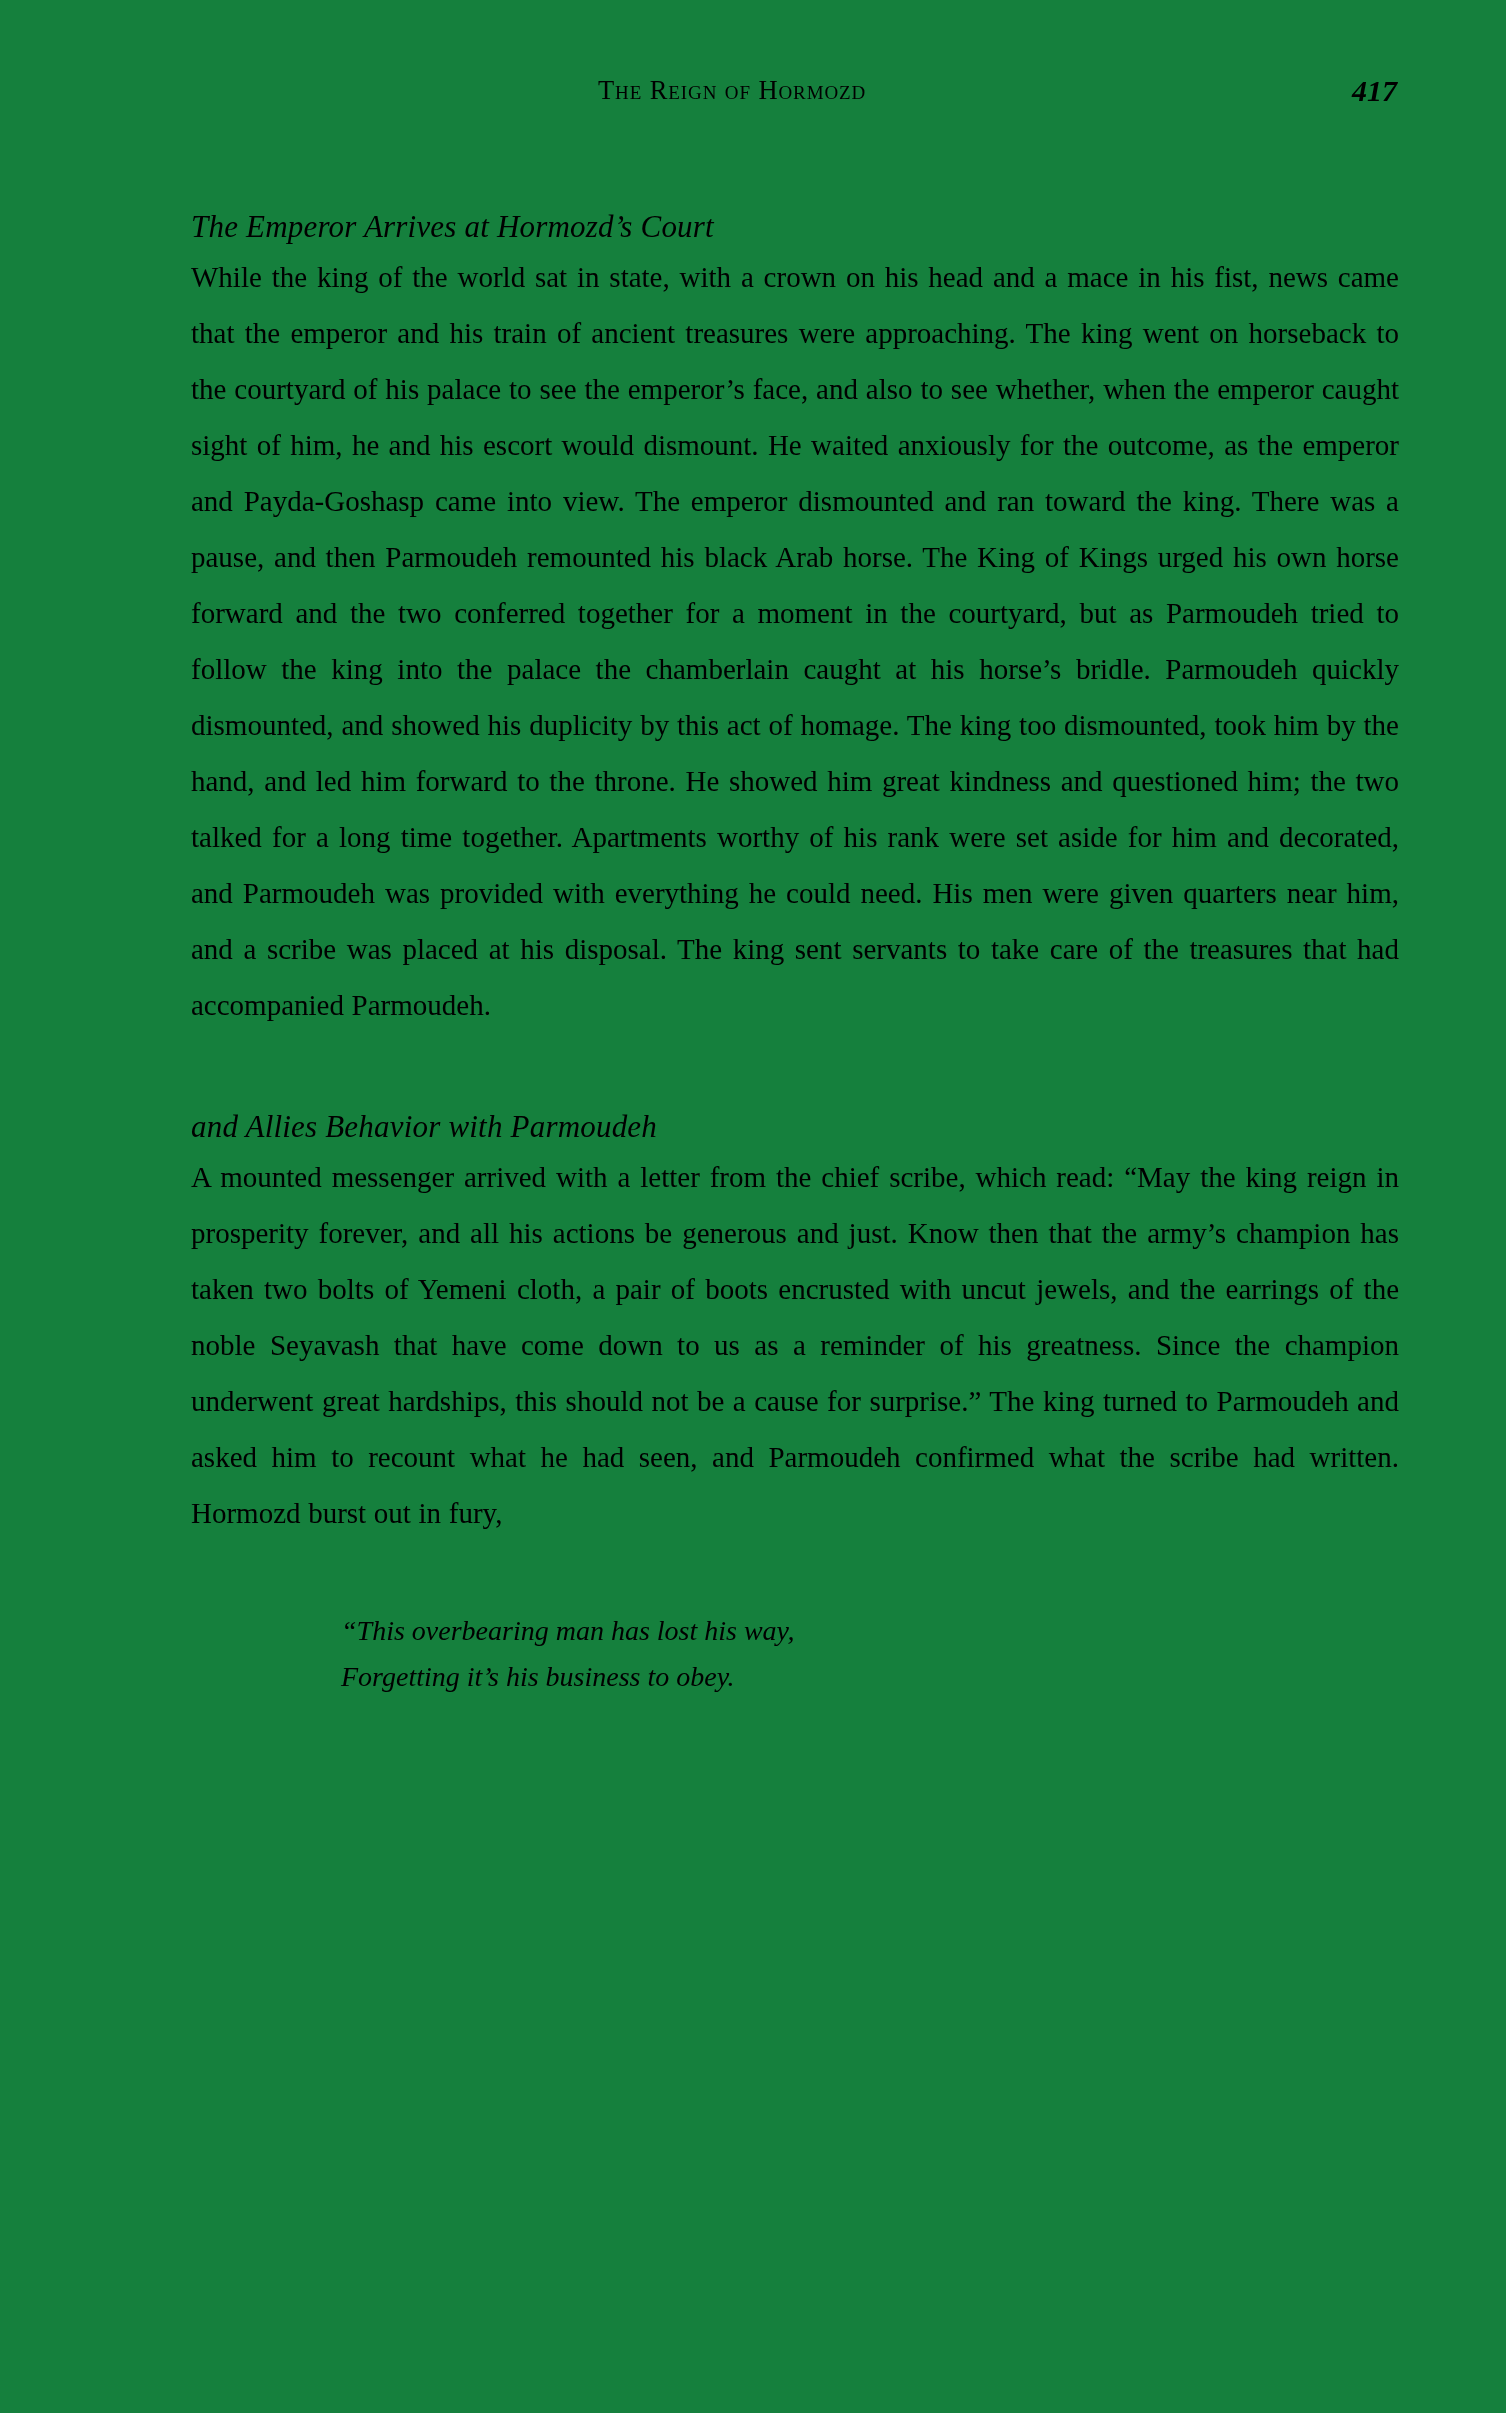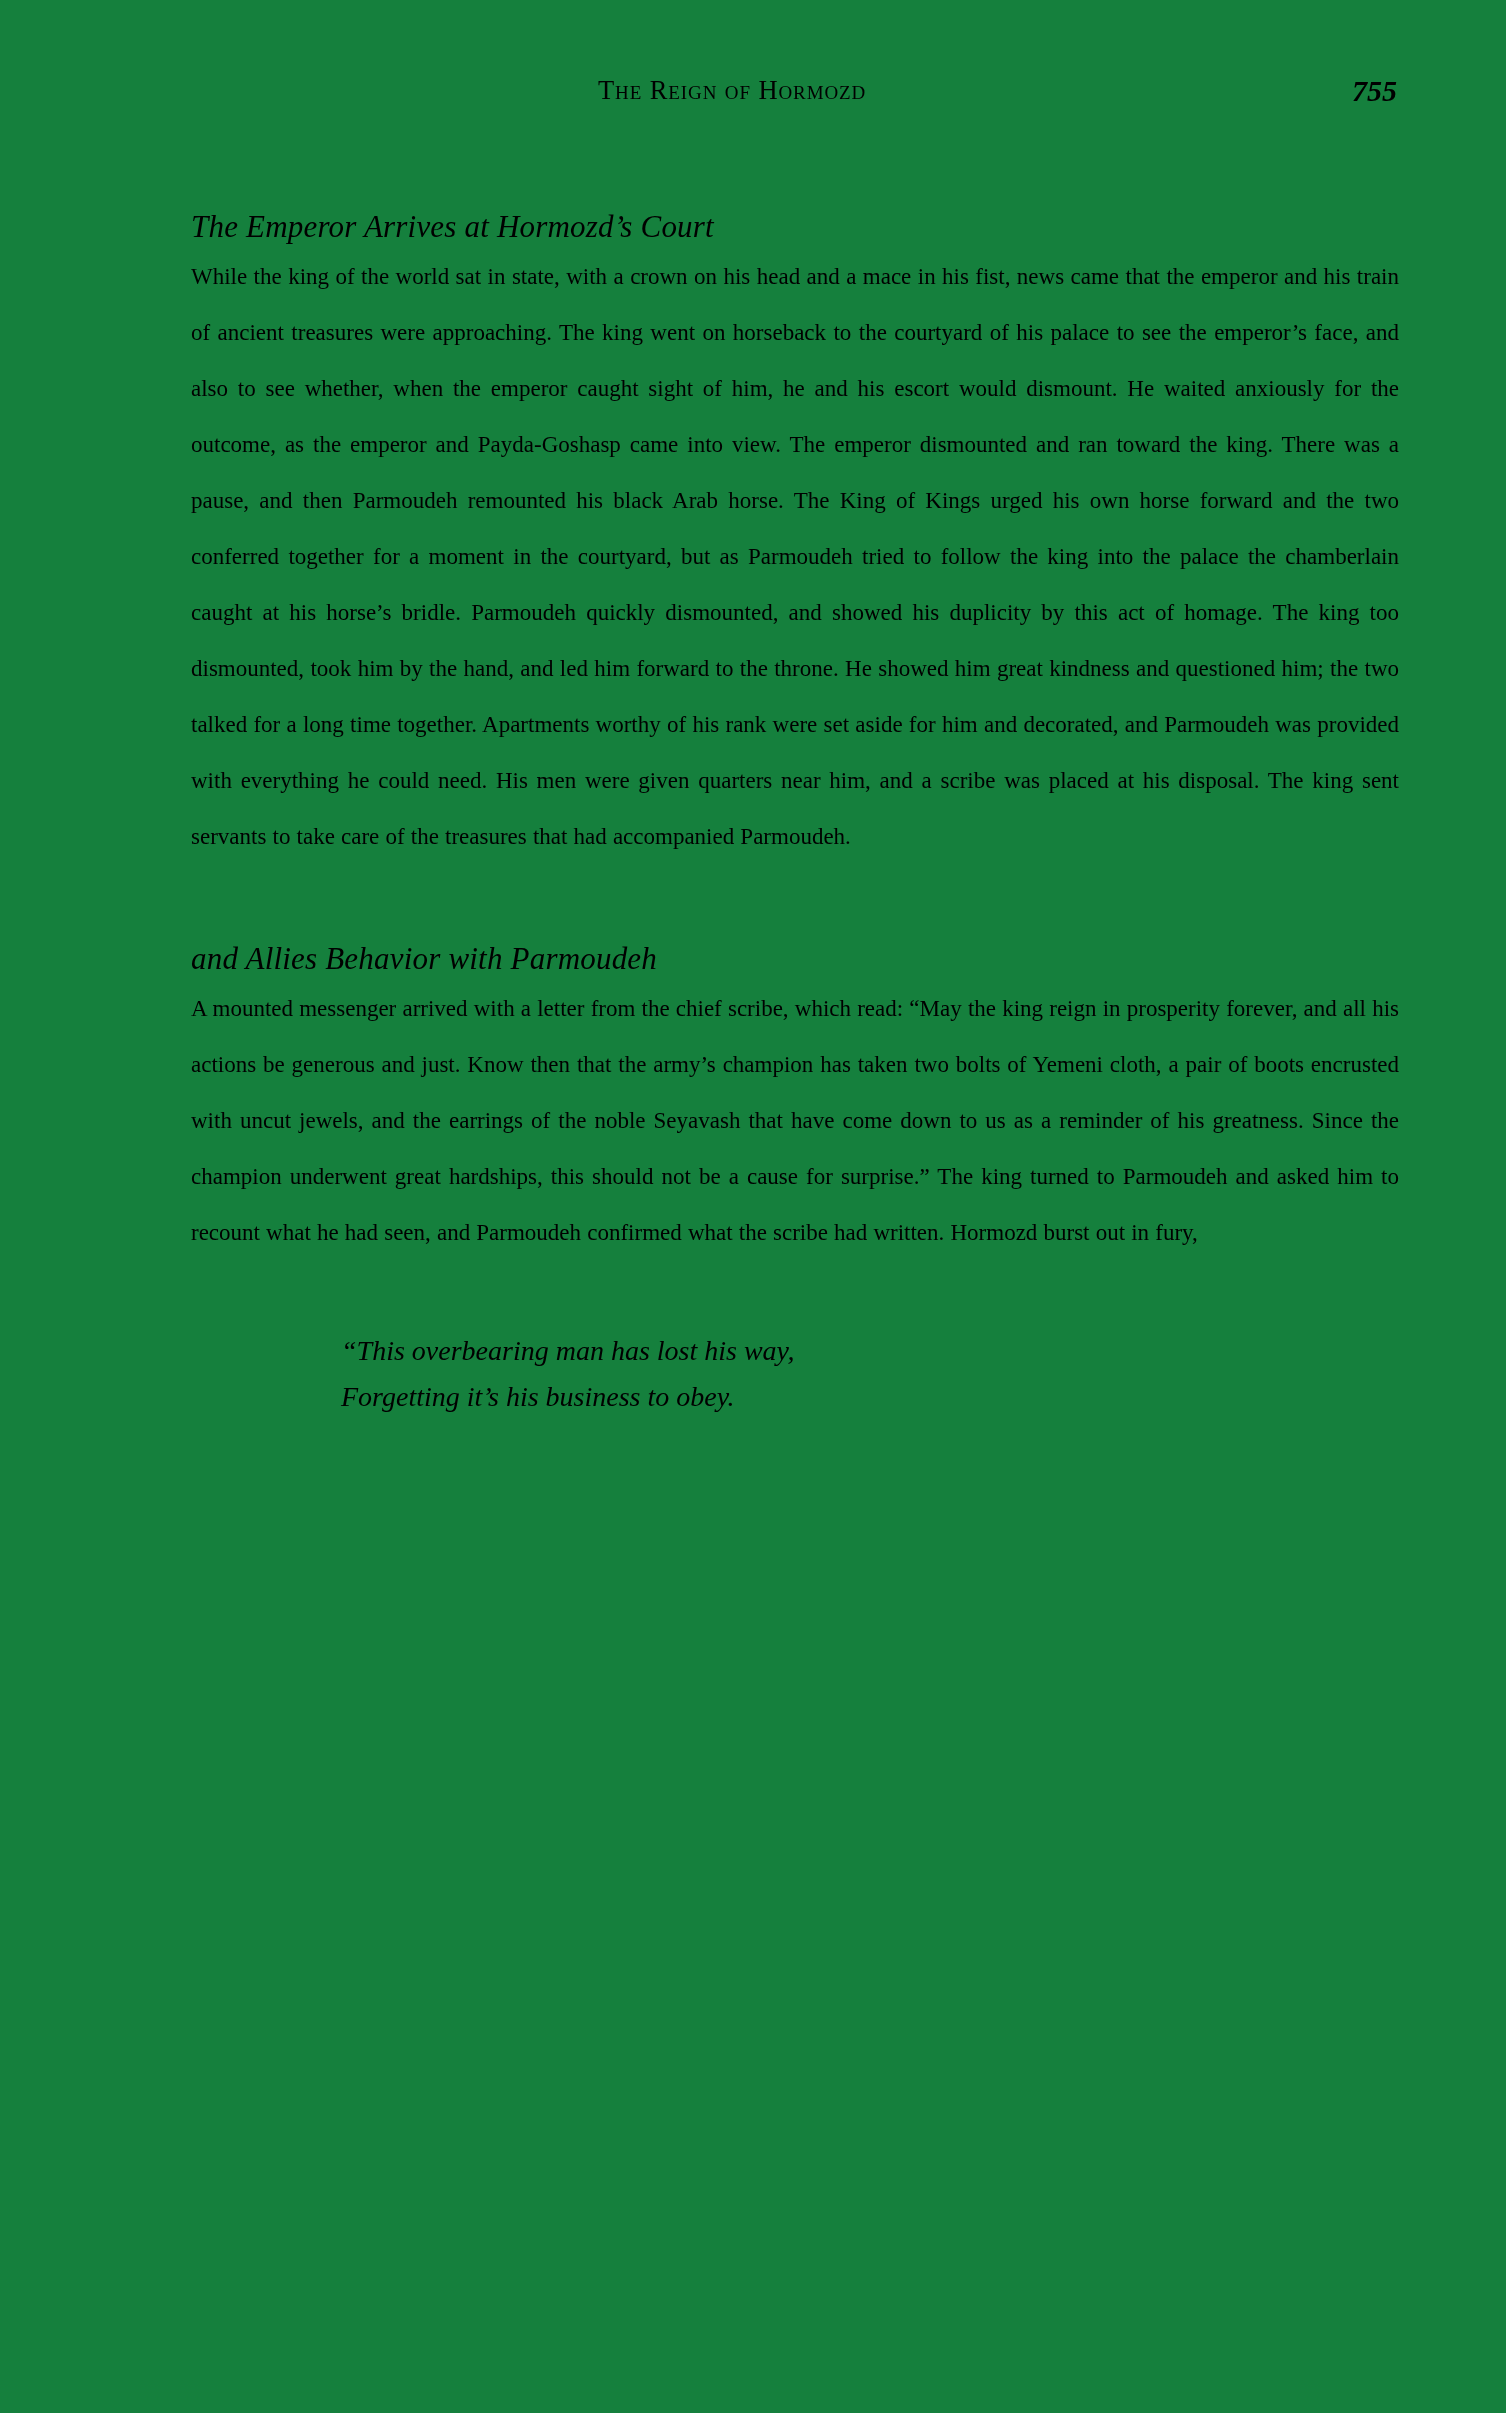--- a/index.html
+++ b/index.html
@@ -67,21 +67,21 @@
     line-height: 1.22;
     margin: 0 0 3.1px 0;
     letter-spacing: 0.2px;
   }
 
   .section-heading .hline {
     display: block;
   }
 
   .body-para {
-    font-size: 23px;
+    font-size: 29px;
     line-height: 56px;
     text-align: justify;
     text-align-last: left;
     margin: 0;
     hyphens: none;
     word-spacing: 0.4px;
   }
 
   .para-gap {
     height: 75px;
@@ -100,21 +100,21 @@
     white-space: nowrap;
   }
 </style>
 </head>
 <body>
 
 <div class="page">
 
   <div class="running-head">
     <div class="running-head-title">The Reign of Hormozd</div>
-    <div class="running-head-folio">755</div>
+    <div class="running-head-folio">417</div>
   </div>
 
   <div class="text-block">
 
     <div class="section-heading">
       <span class="hline">The Emperor Arrives at Hormozd’s Court</span>
     </div>
     <p class="body-para">While the king of the world sat in state, with a crown on his head and a mace in his fist, news came that the emperor and his train of ancient treasures were approaching. The king went on horseback to the courtyard of his palace to see the emperor’s face, and also to see whether, when the emperor caught sight of him, he and his escort would dismount. He waited anxiously for the outcome, as the emperor and Payda-Goshasp came into view. The emperor dismounted and ran toward the king. There was a pause, and then Parmoudeh remounted his black Arab horse. The King of Kings urged his own horse forward and the two conferred together for a moment in the courtyard, but as Parmoudeh tried to follow the king into the palace the chamberlain caught at his horse’s bridle. Parmoudeh quickly dismounted, and showed his duplicity by this act of homage. The king too dismounted, took him by the hand, and led him forward to the throne. He showed him great kindness and questioned him; the two talked for a long time together. Apartments worthy of his rank were set aside for him and decorated, and Parmoudeh was provided with everything he could need. His men were given quarters near him, and a scribe was placed at his disposal. The king sent servants to take care of the treasures that had accompanied Parmoudeh.</p>
 
     <div class="para-gap"></div>

